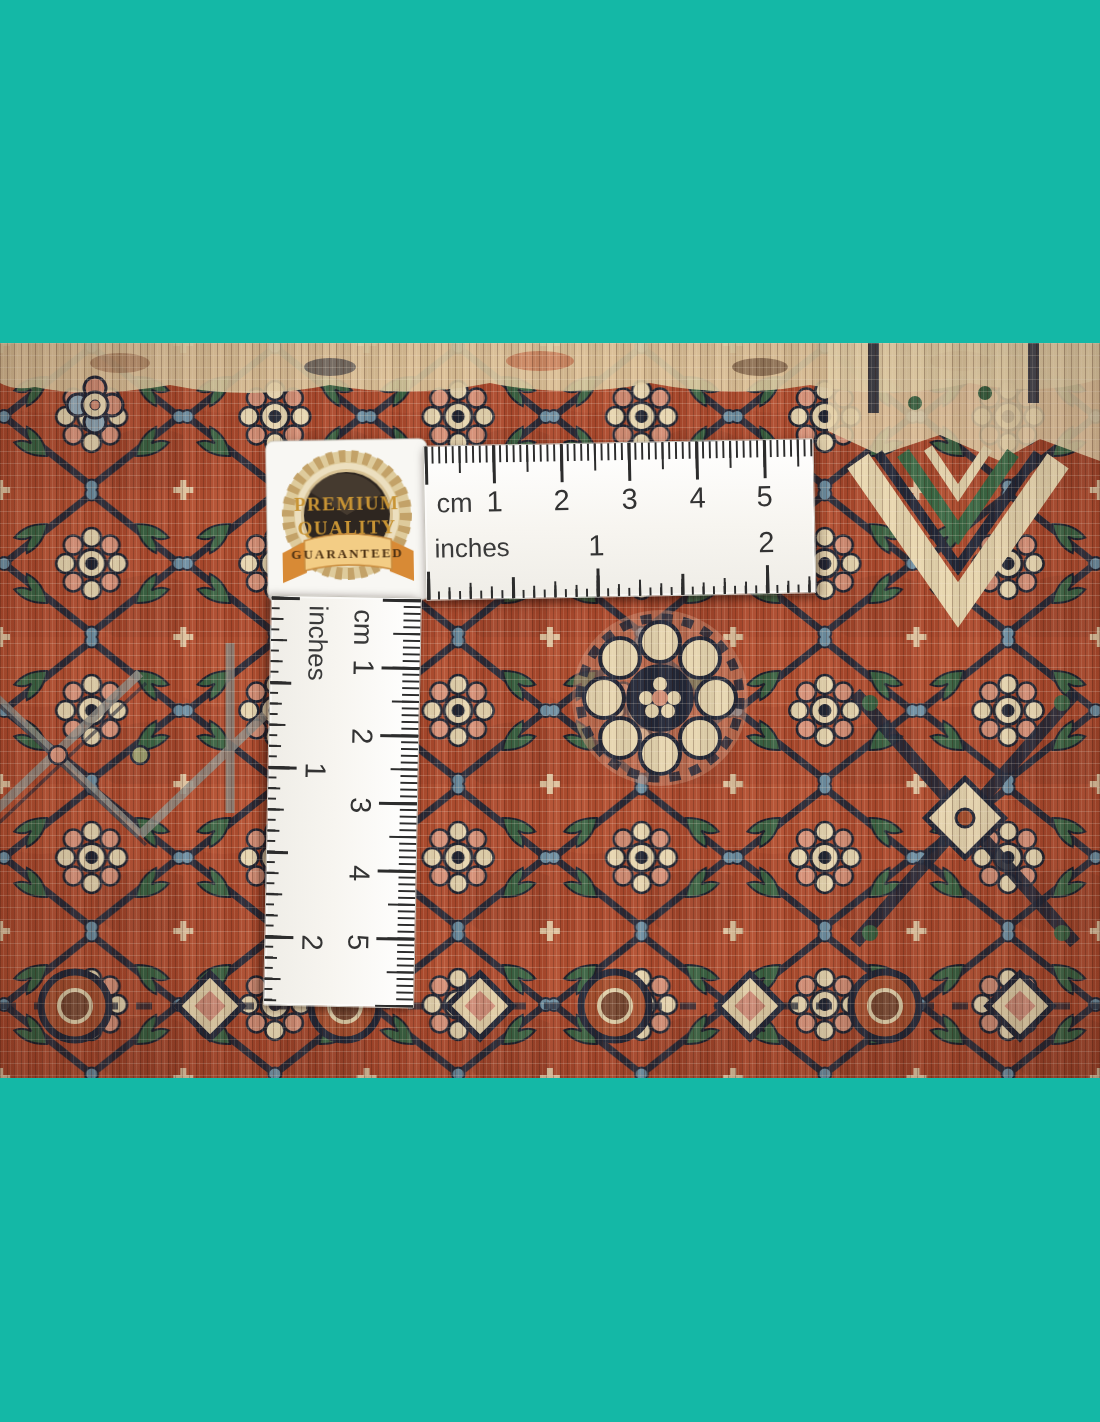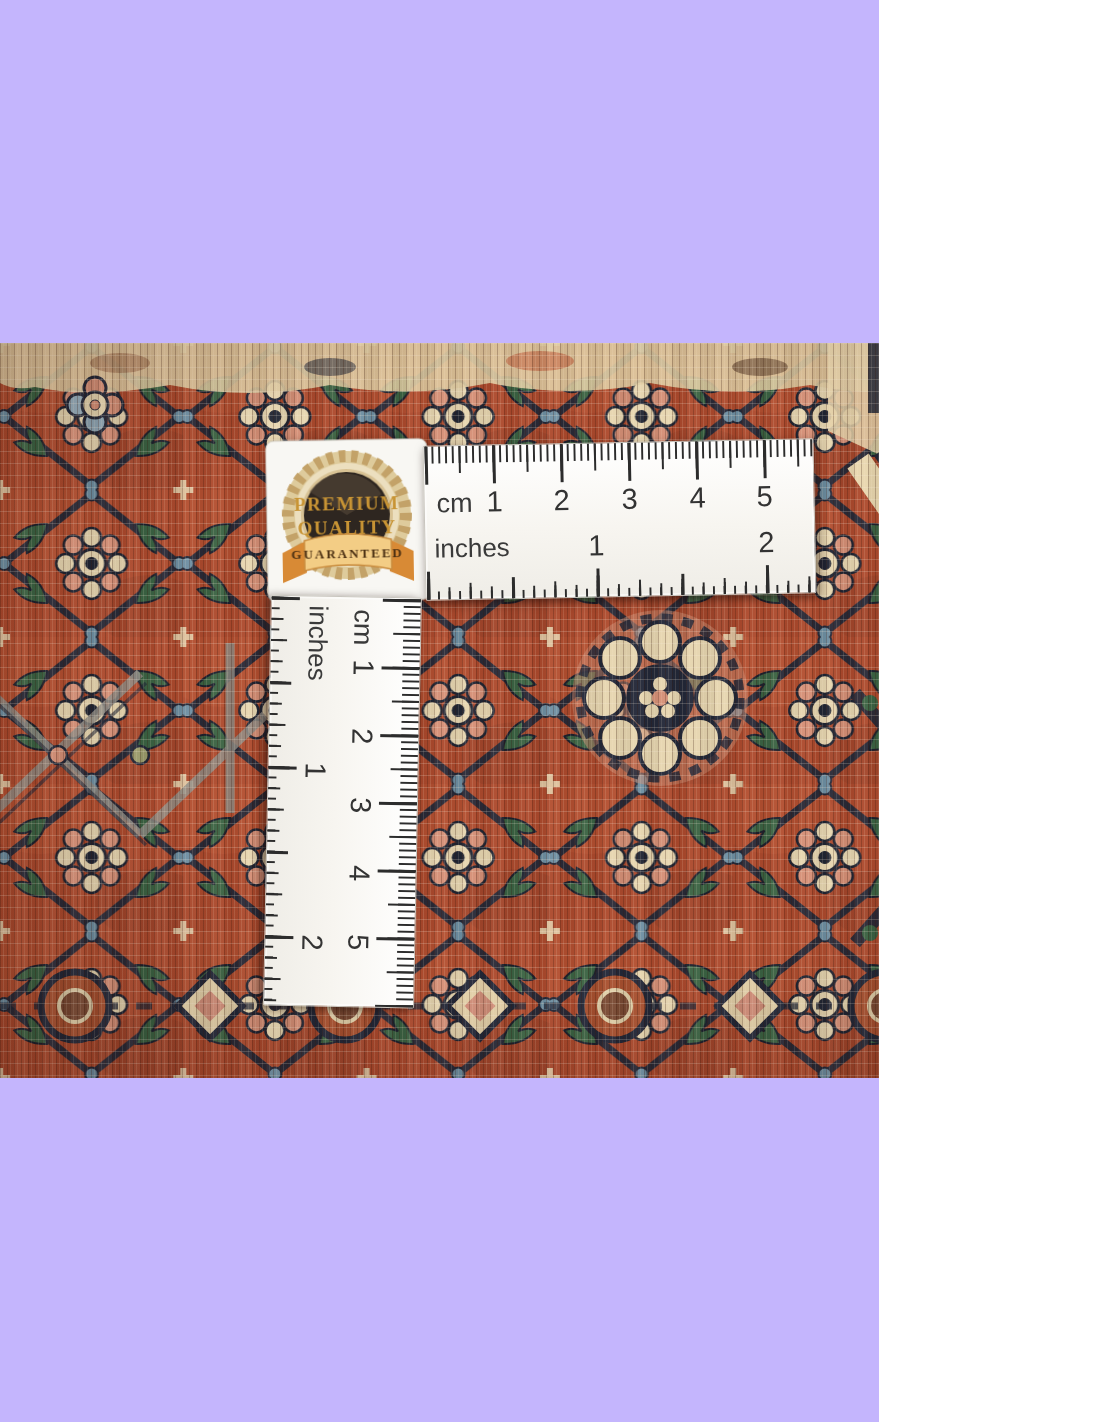--- a/index.html
+++ b/index.html
@@ -1,16 +1,16 @@
 <!DOCTYPE html>
 <html><head>
 <meta charset="utf-8">
 <style>
   html,body{margin:0;padding:0;background:#ffffff;}
-  .page{position:relative;width:879px;height:1422px;background:#c4b5fd;overflow:hidden;
+  .page{position:relative;width:1100px;height:1422px;background:#14b8a6;overflow:hidden;
         font-family:"Liberation Sans",sans-serif;}
   
   .photo{position:absolute;left:0;top:343px;width:1100px;height:735px;background:#ad4a2d;overflow:hidden;}
   .rug-svg{position:absolute;left:0;top:0;width:1100px;height:735px;display:block;}
   .weave{position:absolute;inset:0;pointer-events:none;
     background-image:
       radial-gradient(ellipse at 50% 45%, rgba(0,0,0,0) 55%, rgba(30,10,5,0.20) 100%),
       repeating-linear-gradient(180deg, rgba(246,236,220,0.20) 0 1px, rgba(0,0,0,0) 1px 12px),
       repeating-linear-gradient(90deg, rgba(56,24,12,0.26) 0 1.5px, rgba(0,0,0,0) 1.5px 3px,
                                 rgba(255,236,210,0.13) 3px 4.5px, rgba(0,0,0,0) 4.5px 7px),

